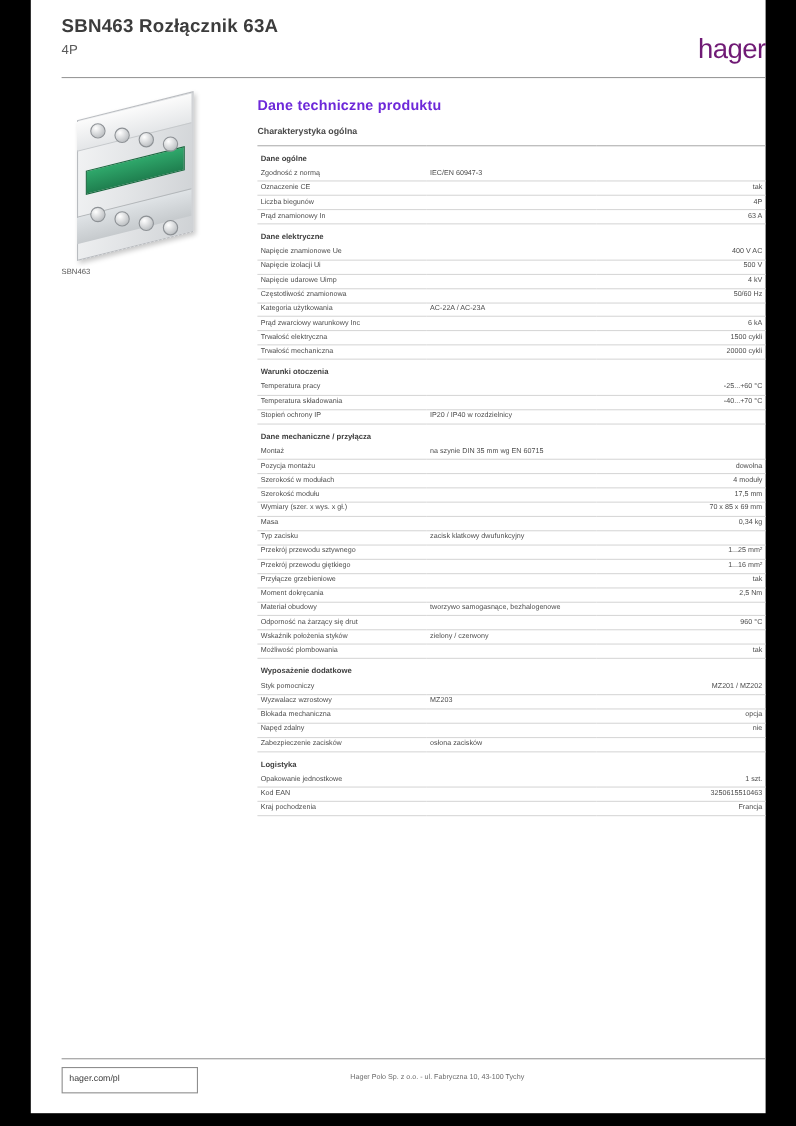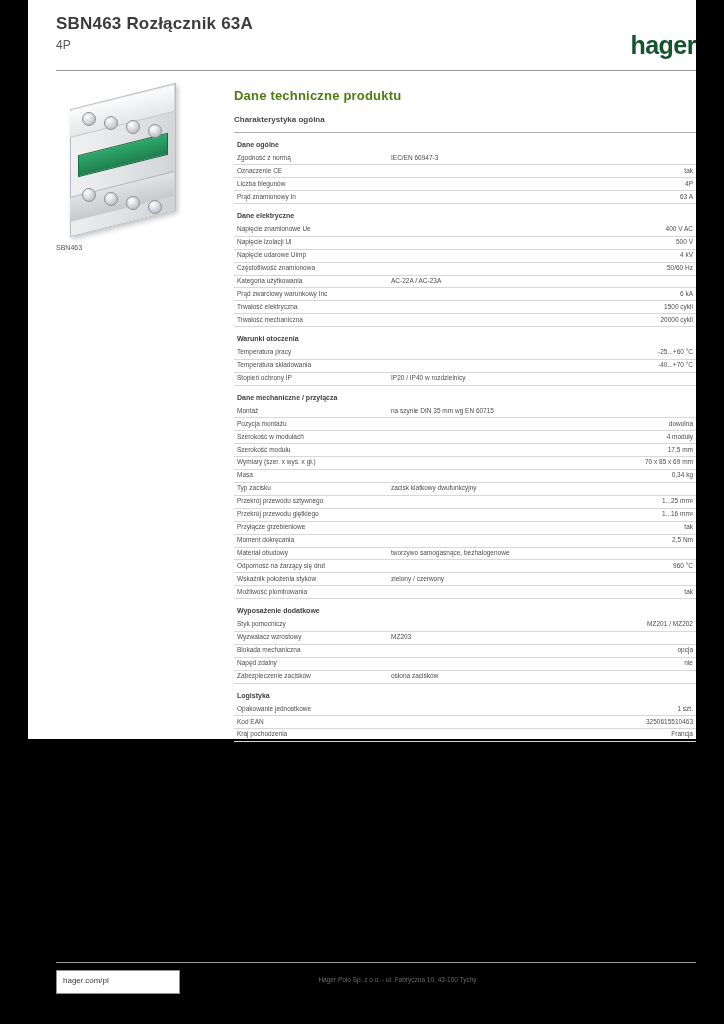--- a/index.html
+++ b/index.html
@@ -12,21 +12,21 @@
     height: 1024px;
     font-family: "Liberation Sans", sans-serif;
     overflow: hidden;
   }
 
   .page {
     position: absolute;
     left: 28px;
     top: 0;
     width: 668px;
-    height: 739px;
+    height: 1012px;
     background: #ffffff;
   }
 
   
   .header {
     position: absolute;
     left: 28px;
     top: 14px;
     width: 640px;
     height: 52px;
@@ -54,22 +54,22 @@
     right: 0;
     top: 18px;
     width: 108px;
     height: 26px;
   }
   .logo-text {
     position: absolute;
     right: 0;
     top: 0;
     font-size: 25px;
-    font-weight: bold;
-    color: #14532d;
+    font-weight: normal;
+    color: #701a75;
     letter-spacing: -0.5px;
     line-height: 26px;
   }
   .header-rule {
     position: absolute;
     left: 28px;
     top: 70px;
     width: 640px;
     height: 1px;
     background: #9a9a9a;
@@ -145,21 +145,21 @@
   
   .content {
     position: absolute;
     left: 206px;
     top: 88px;
     width: 462px;
   }
   .section-title {
     font-size: 13px;
     font-weight: bold;
-    color: #4d7c0f;
+    color: #6d28d9;
     margin: 0 0 0 0;
     letter-spacing: 0.2px;
   }
   .sub-head {
     font-size: 8px;
     font-weight: bold;
     color: #4a4a4a;
     margin: 12px 0 8px 0;
   }
 

